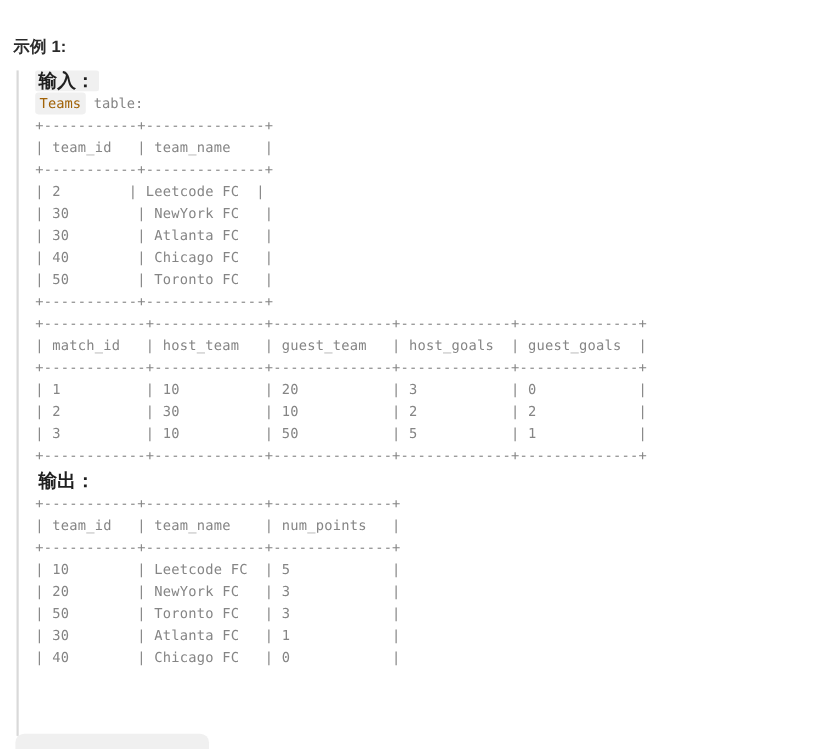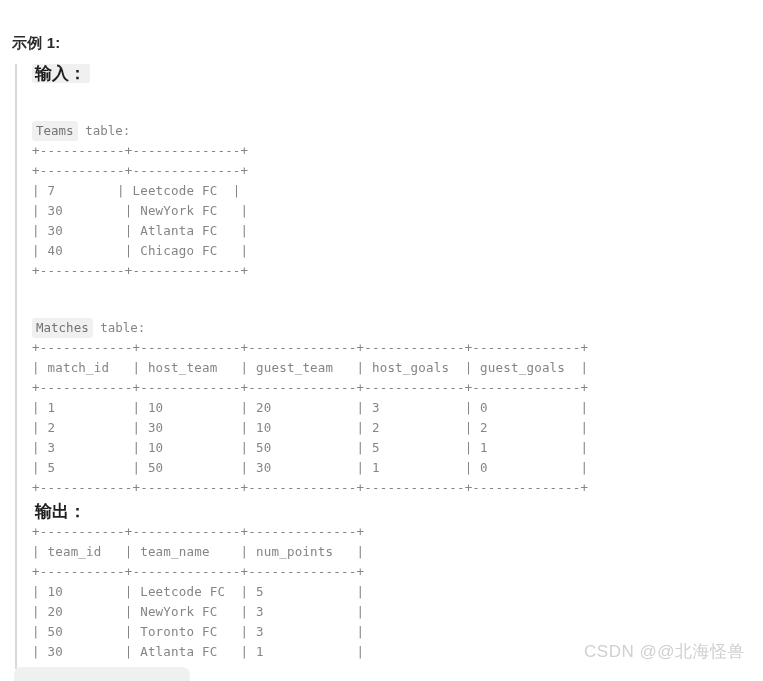--- a/index.html
+++ b/index.html
@@ -66,24 +66,23 @@
     height: 20px;
     margin: 0;
     padding: 0;
   }
 
   .inline-code {
     display: inline-block;
     background: #f0f0f0;
     border-radius: 3px;
     padding: 0 4px;
-    color: #737373;
+    color: #a16207;
     font-family: "DejaVu Sans Mono", "Liberation Mono", monospace;
     font-size: 12.5px;
-    margin-top: 37px;
   }
 
   .code-line {
     font-family: "DejaVu Sans Mono", "Liberation Mono", monospace;
     font-size: 12.5px;
     line-height: 20px;
     color: #858585;
     white-space: pre;
     margin: 0;
     letter-spacing: 0.2px;
@@ -138,56 +137,56 @@
   <div class="quote-block">
 
     <div class="label-row">
       <span class="io-label shaded">输入：</span>
     </div>
 
     <div class="table-caption"><span class="inline-code">Teams</span><span> table:</span></div>
 
     <div class="ascii-table">
       <div class="code-line">+-----------+--------------+</div>
+      <div class="code-line">| team_id   | team_name    |</div>
       <div class="code-line">+-----------+--------------+</div>
-      <div class="code-line">| 7        | Leetcode FC  |</div>
+      <div class="code-line">| 2        | Leetcode FC  |</div>
       <div class="code-line">| 30        | NewYork FC   |</div>
       <div class="code-line">| 30        | Atlanta FC   |</div>
       <div class="code-line">| 40        | Chicago FC   |</div>
+      <div class="code-line">| 50        | Toronto FC   |</div>
       <div class="code-line">+-----------+--------------+</div>
     </div>
 
-    <div class="table-caption"><span class="inline-code">Matches</span><span> table:</span></div>
 
     <div class="ascii-table">
       <div class="code-line">+------------+-------------+--------------+-------------+--------------+</div>
       <div class="code-line">| match_id   | host_team   | guest_team   | host_goals  | guest_goals  |</div>
       <div class="code-line">+------------+-------------+--------------+-------------+--------------+</div>
       <div class="code-line">| 1          | 10          | 20           | 3           | 0            |</div>
       <div class="code-line">| 2          | 30          | 10           | 2           | 2            |</div>
       <div class="code-line">| 3          | 10          | 50           | 5           | 1            |</div>
-      <div class="code-line">| 5          | 50          | 30           | 1           | 0            |</div>
       <div class="code-line">+------------+-------------+--------------+-------------+--------------+</div>
     </div>
 
     <div class="spacer-4"></div>
 
     <div class="label-row">
       <span class="io-label">输出：</span>
     </div>
 
     <div class="ascii-table">
       <div class="code-line">+-----------+--------------+--------------+</div>
       <div class="code-line">| team_id   | team_name    | num_points   |</div>
       <div class="code-line">+-----------+--------------+--------------+</div>
       <div class="code-line">| 10        | Leetcode FC  | 5            |</div>
       <div class="code-line">| 20        | NewYork FC   | 3            |</div>
       <div class="code-line">| 50        | Toronto FC   | 3            |</div>
       <div class="code-line">| 30        | Atlanta FC   | 1            |</div>
+      <div class="code-line">| 40        | Chicago FC   | 0            |</div>
     </div>
 
   </div>
 
   <div class="bottom-chip"></div>
 
-  <div class="watermark">CSDN @@北海怪兽</div>
 
 </div>
 
 </body></html>

